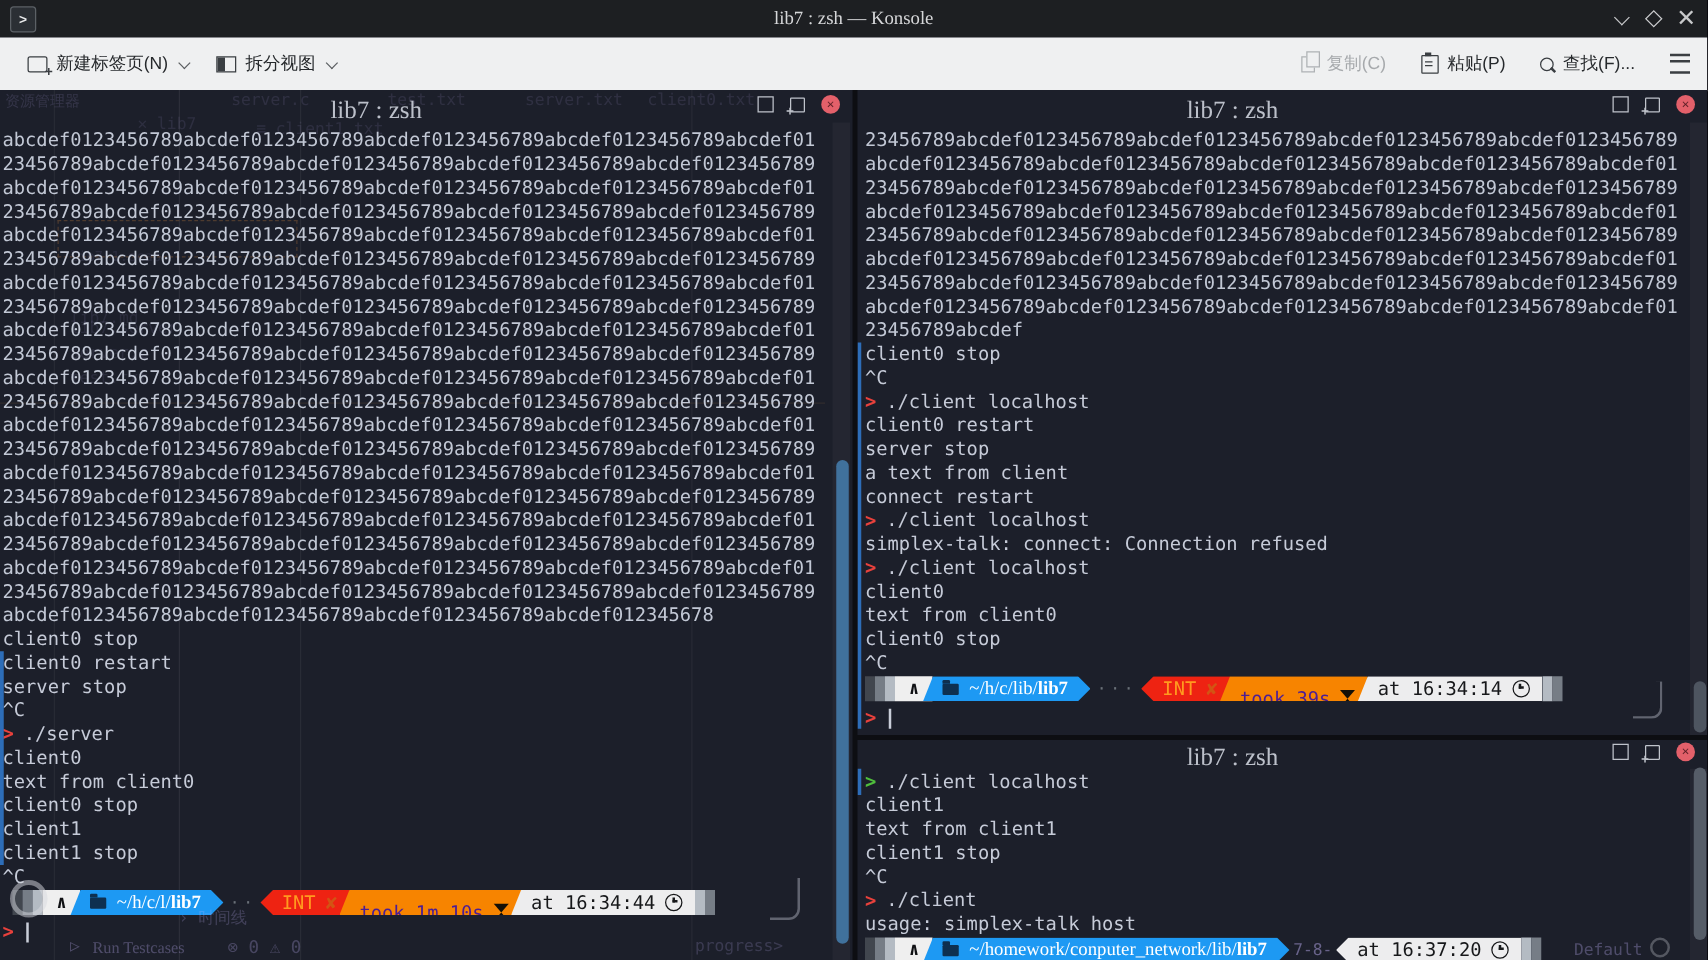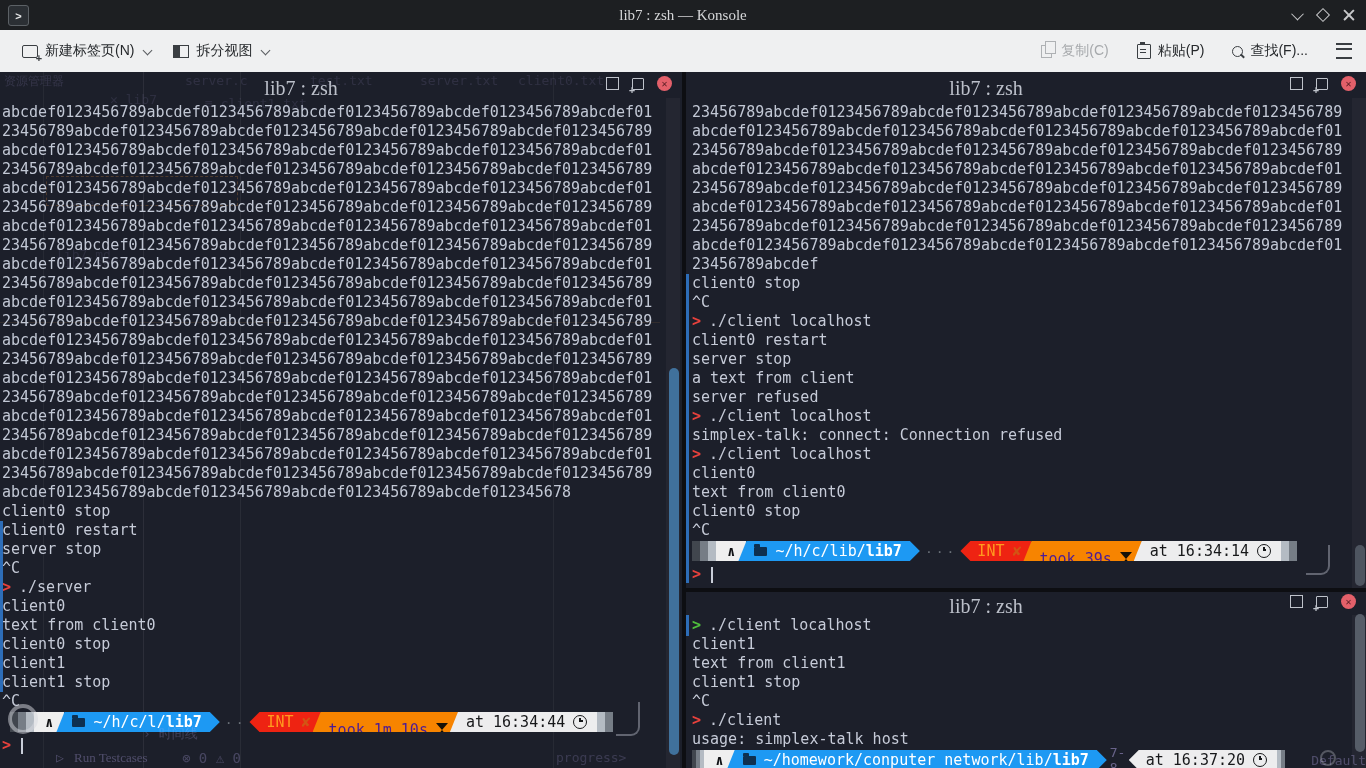--- a/index.html
+++ b/index.html
@@ -66,21 +66,21 @@
   .pc.red{color:#e8413c;} .pc.green{color:#4fbe3c;}
   .cursor{display:inline-block;width:2px;height:16px;background:#c9ced9;vertical-align:middle;margin-left:2px;}
   
   .pbar{display:flex;align-items:stretch;height:20px;margin-top:1px;font-size:15px;}
   .pane-left .pbar{margin-left:8px;}
   .seg{display:flex;align-items:center;padding:0 10px;white-space:pre;}
   .blk{padding:0;width:8px;}
   .b1{background:#41464e;} .b2{background:#767d86;} .b3{background:#b4bbc3;}
   .os{background:#efefef;color:#101114;font-weight:bold;padding:0 11px;font-size:14px;}
   .dir{background:#1d99f3;color:#fff;margin-left:-8px;padding:0 18px 0 16px;
-       clip-path:polygon(8px 0,calc(100% - 10px) 0,100% 50%,calc(100% - 10px) 100%,0 100%);}
+       clip-path:polygon(8px 0,calc(100% - 10px) 0,100% 50%,calc(100% - 10px) 100%,0 100%);font-family:Liberation Serif, serif;}
   .dirb{font-weight:bold;}
   .dots{color:#6a7078;display:flex;align-items:center;letter-spacing:3px;margin:0 3px 0 5px;font-size:13px;}
   .status{background:#ee2312;padding:0 10px 0 17px;
           clip-path:polygon(10px 0,100% 0,100% 100%,10px 100%,0 50%);}
   .slbl{color:#ff9a1f;}
   .sx{color:#d35414;margin-left:8px;font-weight:bold;}
   .took{background:#f78400;color:#4c1d95;margin-left:-8px;padding:16px 10px 0 16px;
         clip-path:polygon(8px 0,100% 0,100% 100%,0 100%);}
   .time{background:#ededee;color:#17181a;margin-left:-8px;padding:0 10px 0 16px;
         clip-path:polygon(8px 0,100% 0,100% 100%,0 100%);}
@@ -271,21 +271,21 @@
 abcdef0123456789abcdef0123456789abcdef0123456789abcdef0123456789abcdef01
 23456789abcdef0123456789abcdef0123456789abcdef0123456789abcdef0123456789
 abcdef0123456789abcdef0123456789abcdef0123456789abcdef0123456789abcdef01
 23456789abcdef</pre>
         <div class="tline">client0 stop</div>
         <div class="tline">^C</div>
         <div class="tline"><span class="pc red">&gt;</span><span>./client localhost</span></div>
         <div class="tline">client0 restart</div>
         <div class="tline">server stop</div>
         <div class="tline">a text from client</div>
-        <div class="tline">server refused</div>
+        <div class="tline">connect restart</div>
         <div class="tline"><span class="pc red">&gt;</span><span>./client localhost</span></div>
         <div class="tline">simplex-talk: connect: Connection refused</div>
         <div class="tline"><span class="pc red">&gt;</span><span>./client localhost</span></div>
         <div class="tline">client0</div>
         <div class="tline">text from client0</div>
         <div class="tline">client0 stop</div>
         <div class="tline">^C</div>
 
         <div class="pbar">
           <span class="seg blk b1"></span>

